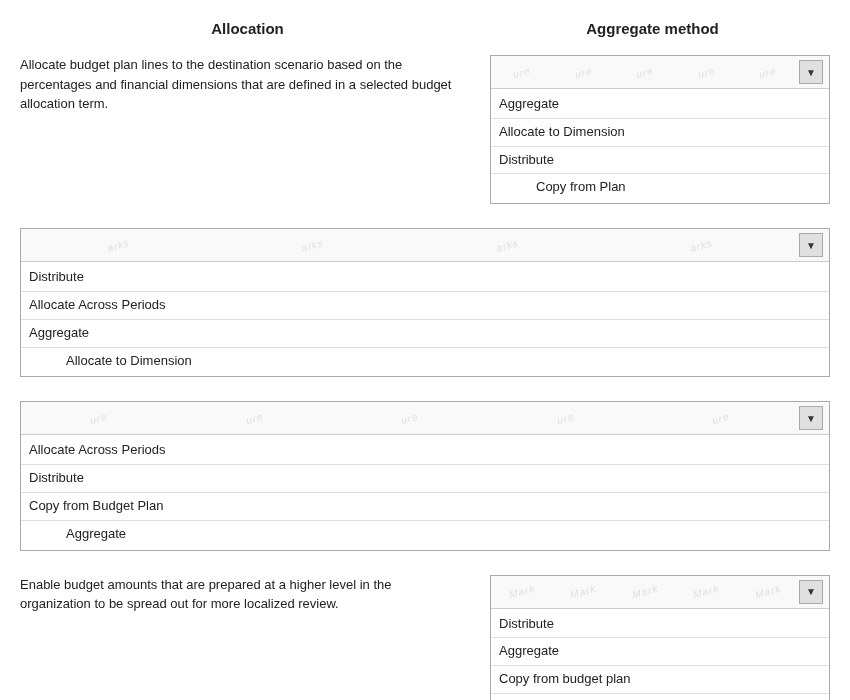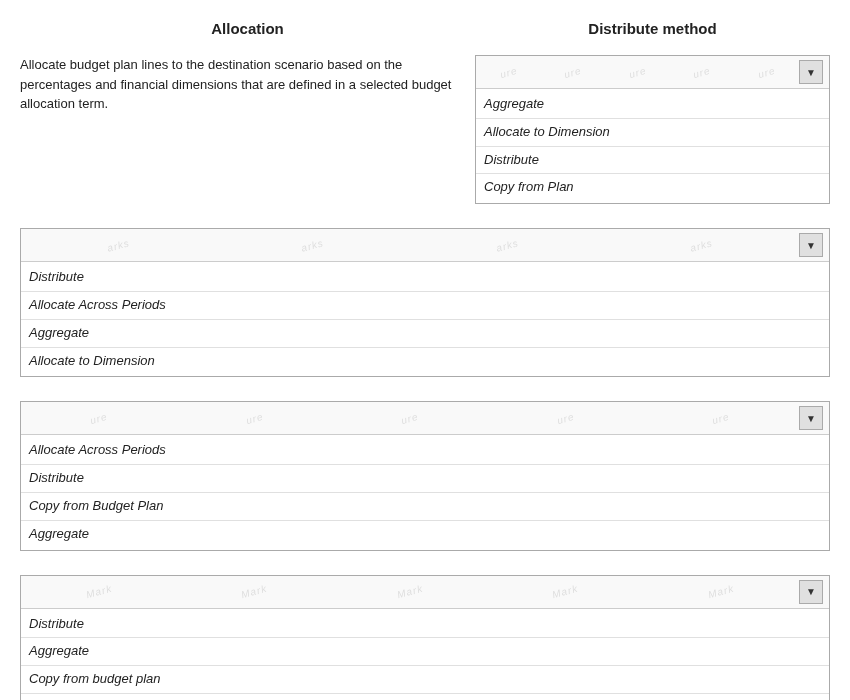--- a/index.html
+++ b/index.html
@@ -25,20 +25,21 @@
     .header-allocation {
       flex: 1;
       font-weight: bold;
       font-size: 15px;
       text-align: center;
     }
     .table-row {
       display: flex;
       margin-bottom: 24px;
       align-items: flex-start;
+      gap: 15px;
     }
     .requirement-cell {
       width: 455px;
       padding-right: 20px;
       line-height: 1.5;
       font-size: 13px;
     }
     .allocation-cell {
       flex: 1;
       border: 1px solid #aaa;
@@ -82,39 +83,39 @@
       display: flex;
       align-items: center;
       justify-content: center;
       flex-shrink: 0;
       cursor: pointer;
       font-size: 10px;
       color: #333;
     }
     .dropdown-options {
       padding: 2px 0;
-      font-style: italic;
     }
     .dropdown-option {
       padding: 3px 8px;
       border-bottom: 1px solid #e0e0e0;
       font-size: 13px;
       cursor: pointer;
       line-height: 1.6;
     }
     .dropdown-option:last-child {
       border-bottom: none;
+      margin-left: 37px;
     }
   </style>
 </head>
 <body>
 
 <div class="header-row">
   <div class="header-requirement">Allocation</div>
-  <div class="header-allocation">Distribute method</div>
+  <div class="header-allocation">Aggregate method</div>
 </div>
 
 <div id="rows-container">
     <div class="table-row">
       <div class="requirement-cell">Allocate budget plan lines to the destination scenario based on the percentages and financial dimensions that are defined in a selected budget allocation term.</div>
       <div class="allocation-cell">
         <div class="dropdown-header">
           <div class="watermark-area">
             <span class="watermark-text">ure</span>
             <span class="watermark-text">ure</span>
@@ -165,20 +166,21 @@
         </div>
         <div class="dropdown-options">
           <div class="dropdown-option">Allocate Across Periods</div>
           <div class="dropdown-option">Distribute</div>
           <div class="dropdown-option">Copy from Budget Plan</div>
           <div class="dropdown-option">Aggregate</div>
         </div>
       </div>
     </div>
     <div class="table-row">
+      <div class="requirement-cell">Enable budget amounts that are prepared at a higher level in the organization to be spread out for more localized review.</div>
       <div class="allocation-cell">
         <div class="dropdown-header">
           <div class="watermark-area">
             <span class="watermark-text">Mark</span>
             <span class="watermark-text">Mark</span>
             <span class="watermark-text">Mark</span>
             <span class="watermark-text">Mark</span>
             <span class="watermark-text">Mark</span>
           </div>
           <div class="dropdown-arrow">▼</div>

